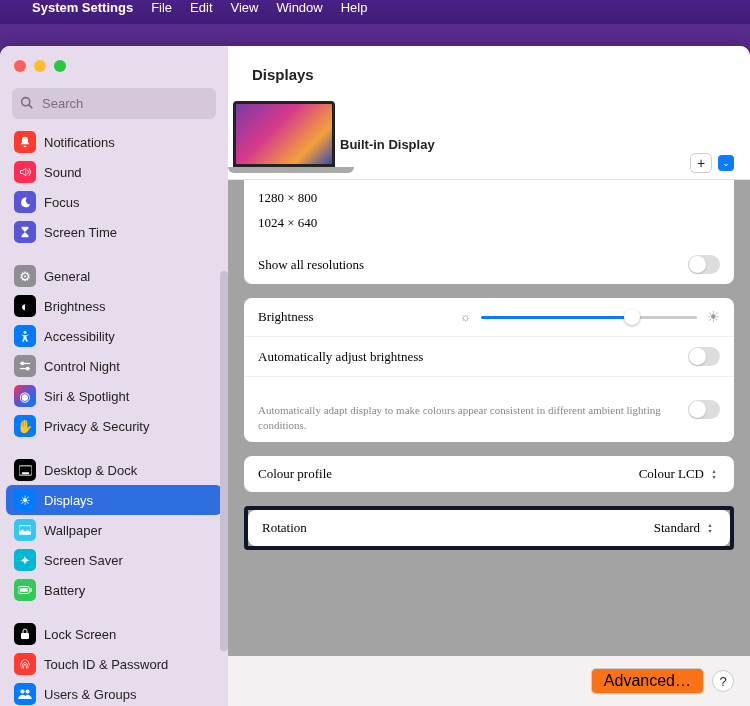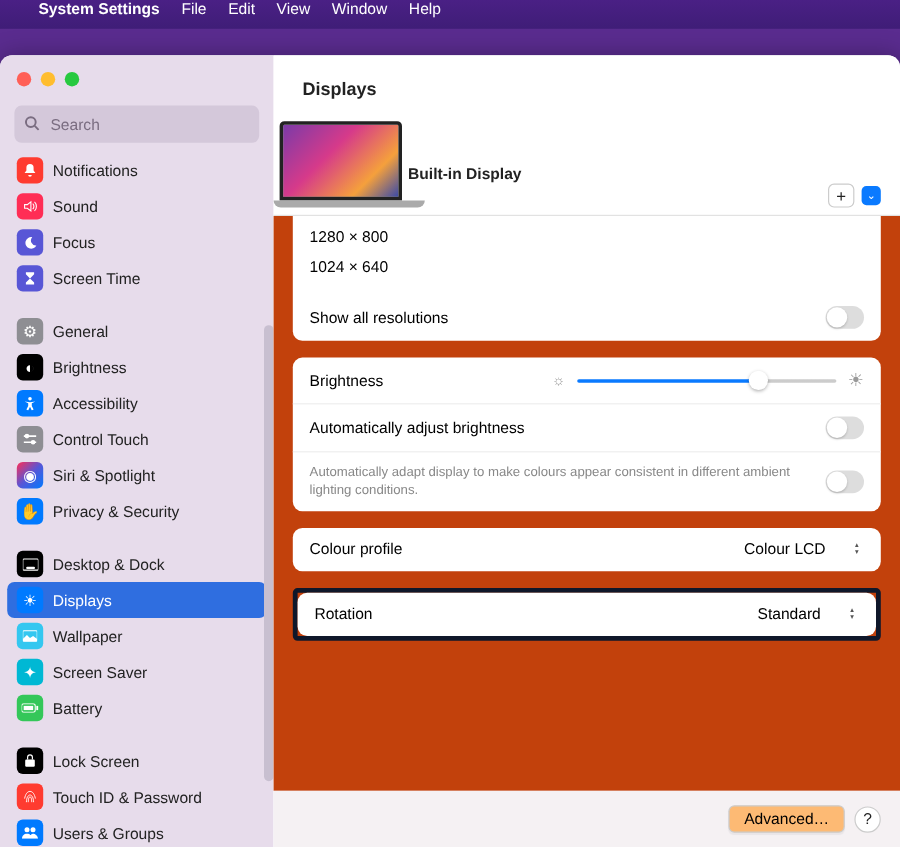--- a/index.html
+++ b/index.html
@@ -210,21 +210,22 @@
   .header-divider {
     height: 1px;
     width: 100%;
     background: #e2e2e2;
   }
 
   .content {
     flex: 1;
     overflow-y: auto;
     padding: 0 16px 12px;
-    background: #c2410c;
+    background: #a3a3a3;
+    font-family: Liberation Serif, serif;
   }
 
   .group {
     background: #fff;
     border-radius: 8px;
     margin-top: 0;
   }
   .group.first {
     border-top-left-radius: 0;
     border-top-right-radius: 0;
@@ -234,21 +235,21 @@
 
   .row {
     display: flex;
     align-items: center;
     justify-content: space-between;
     padding: 10px 14px;
     border-bottom: 1px solid #eee;
   }
   .row:last-child { border-bottom: none; }
   .row .label { color: #000; }
-  .row .sublabel { color: #888; font-size: 11px; margin-top: 0; line-height: 1.3; }
+  .row .sublabel { color: #888; font-size: 11px; margin-top: 16px; line-height: 1.3; }
   .row .left { flex: 1; }
 
   .res-list {
     padding: 6px 14px 10px;
     color: #000;
     line-height: 1.9;
   }
 
   .toggle {
     width: 32px; height: 19px;
@@ -288,21 +289,21 @@
     transform: translate(-50%, -50%);
     width: 16px; height: 16px;
     background: #fff;
     border-radius: 50%;
     box-shadow: 0 1px 3px rgba(0,0,0,0.3);
   }
 
   .dropdown-val {
     display: flex;
     align-items: center;
-    gap: 20px;
+    gap: 4px;
     color: #000;
   }
   .updown {
     width: 12px; height: 16px;
     display: flex;
     flex-direction: column;
     justify-content: center;
     align-items: center;
     font-size: 6px;
     color: #555;
@@ -318,25 +319,25 @@
 
   .footer {
     display: flex;
     justify-content: flex-end;
     align-items: center;
     gap: 8px;
     padding: 12px 16px;
     background: #f5f1f3;
   }
   .btn {
-    background: #fdba74;
+    background: #f97316;
     border: 1px solid #ccc;
     border-radius: 5px;
     padding: 3px 12px;
-    font-size: 13px;
+    font-size: 16px;
     box-shadow: 0 1px 1px rgba(0,0,0,0.05);
   }
   .helpbtn {
     width: 22px; height: 22px;
     border-radius: 50%;
     background: #fff;
     border: 1px solid #ccc;
     display: flex; align-items: center; justify-content: center;
     font-size: 13px;
   }
@@ -429,21 +430,21 @@
       </div>
       <div class="navitem">
         <div class="icon ic-control">
           <svg width="12" height="10" viewBox="0 0 14 10" fill="none" stroke="#fff" stroke-width="1.5">
               <line x1="1" y1="2" x2="13" y2="2"></line>
               <circle cx="4" cy="2" r="1.5" fill="#fff"></circle>
               <line x1="1" y1="8" x2="13" y2="8"></line>
               <circle cx="10" cy="8" r="1.5" fill="#fff"></circle>
             </svg>
         </div>
-        <span>Control Touch</span>
+        <span>Control Night</span>
       </div>
       <div class="navitem">
         <div class="icon ic-siri">◉</div>
         <span>Siri &amp; Spotlight</span>
       </div>
       <div class="navitem">
         <div class="icon ic-privacy">✋</div>
         <span>Privacy &amp; Security</span>
       </div>
 

